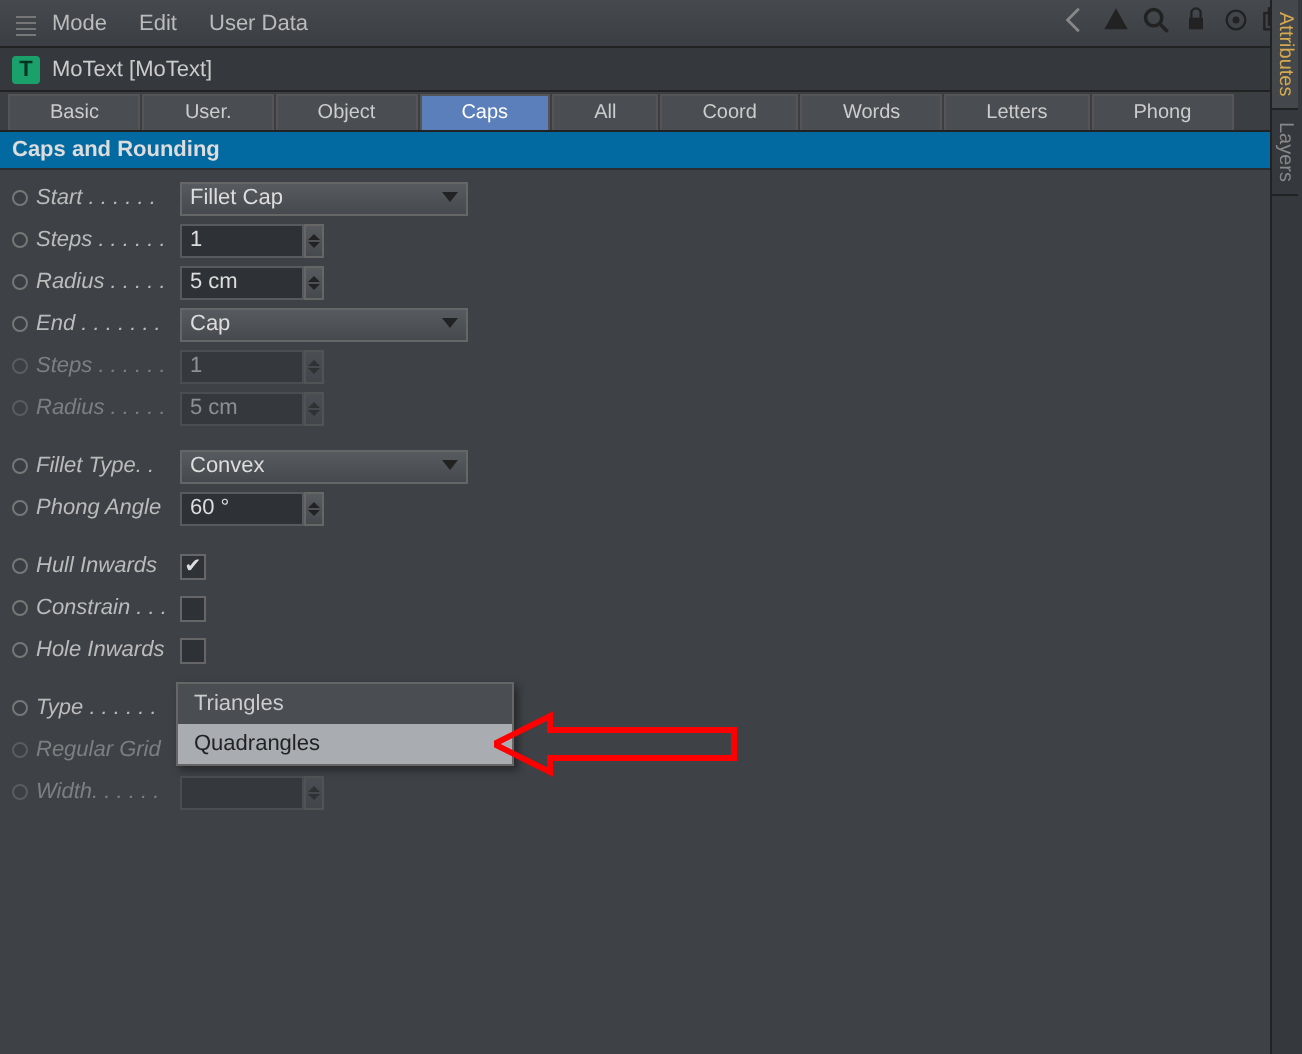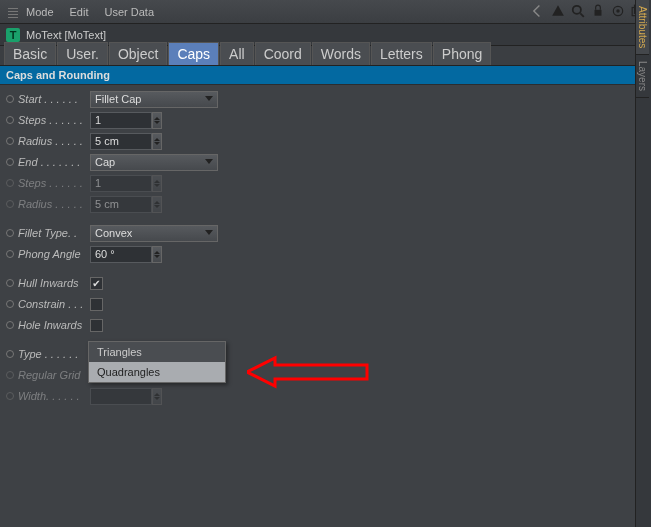--- a/index.html
+++ b/index.html
@@ -5,38 +5,38 @@
   * { box-sizing: border-box; margin: 0; padding: 0; font-family: Arial, sans-serif; }
   body { width: 651px; height: 527px; background: #3e4145; color: #ccc; font-size: 11px; overflow: hidden; position: relative; }
   .menubar { height: 24px; background: linear-gradient(#46494d,#3b3e42); display: flex; align-items: center; padding-left: 8px; border-bottom: 1px solid #222; }
   .menubar .hatch { width: 10px; height: 12px; background: repeating-linear-gradient(0deg,#777 0 1px,transparent 1px 3px); margin-right: 8px; }
   .menubar .mitem { margin-right: 16px; color: #bbb; cursor: pointer; }
   .toolbar-right { margin-left: auto; display: flex; align-items: center; gap: 6px; padding-right: 6px; }
   .toolbar-right svg { width: 14px; height: 14px; }
   .objheader { height: 22px; background: #35383c; display: flex; align-items: center; padding-left: 6px; border-bottom: 1px solid #222; }
   .t-icon { width: 14px; height: 14px; background: #1aa06b; color: #03341f; font-weight: bold; font-size: 11px; text-align: center; line-height: 14px; margin-right: 6px; border-radius: 2px; }
   .tabs { height: 20px; background: #3b3e42; display: flex; align-items: flex-end; padding-left: 4px; border-bottom: 1px solid #222; gap: 1px; }
-  .tab { background: #4a4d51; padding: 3px 8px; color: #ccc; border: 1px solid #555; border-bottom: none; cursor: pointer; font-size: 14px; }
+  .tab { background: #4a4d51; padding: 3px 20px; color: #ccc; border: 1px solid #555; border-bottom: none; cursor: pointer; font-size: 10px; }
   .tab.active { background: #5b7fba; color: #fff; }
   .group-header { background: #0369a1; padding: 3px 6px; font-weight: bold; color: #ddd; border-bottom: 1px solid #2b2d30; }
   .panel { padding: 4px 6px; background: #3e4145; }
   .row { display: flex; align-items: center; height: 20px; margin-bottom: 1px; }
   .row.disabled { opacity: 0.5; }
   .bullet { width: 8px; height: 8px; border: 1px solid #777; border-radius: 50%; margin-right: 4px; background: #3b3e42; }
   .lbl { width: 72px; color: #bbb; white-space: nowrap; overflow: hidden; font-style: italic; }
-  .select { width: 128px; height: 17px; background: linear-gradient(#575a5e,#46494d); border: 1px solid #666; color: #ddd; display: flex; align-items: center; padding: 0 4px; position: relative; cursor: pointer; }
+  .select { width: 144px; height: 17px; background: linear-gradient(#575a5e,#46494d); border: 1px solid #666; color: #ddd; display: flex; align-items: center; padding: 0 4px; position: relative; cursor: pointer; }
   .select .sel-arrow { position: absolute; right: 4px; top: 4px; width: 0; height: 0; border-left: 4px solid transparent; border-right: 4px solid transparent; border-top: 5px solid #222; }
   .numinput { width: 62px; height: 17px; background: #2e3135; border: 1px solid #575a5e; color: #ddd; padding: 0 4px; display: flex; align-items: center; }
   .spinners { width: 10px; height: 17px; background: linear-gradient(#575a5e,#46494d); border: 1px solid #666; display: flex; flex-direction: column; justify-content: center; align-items: center; }
   .spinners div { width: 0; height: 0; border-left: 3px solid transparent; border-right: 3px solid transparent; }
   .spinners .up { border-bottom: 3px solid #222; margin-bottom: 1px; }
   .spinners .dn { border-top: 3px solid #222; }
   .check { width: 13px; height: 13px; background: #2e3135; border: 1px solid #666; display: flex; align-items: center; justify-content: center; color: #ddd; font-size: 10px; cursor: pointer; }
   .spacer { height: 8px; }
-  .dropdown { position: absolute; left: 88px; width: 138px; background: #4a4d51; border: 1px solid #666; box-shadow: 2px 2px 4px rgba(0,0,0,0.4); }
+  .dropdown { position: absolute; left: 88px; width: 169px; background: #4a4d51; border: 1px solid #666; box-shadow: 2px 2px 4px rgba(0,0,0,0.4); }
   .dropdown .opt { padding: 4px 8px; color: #ccc; cursor: pointer; }
   .dropdown .opt.sel { background: #a9acb0; color: #222; }
   .side-tabs { position: absolute; right: 0; top: 0; width: 16px; height: 100%; background: #35383c; border-left: 1px solid #222; }
   .side-tab { writing-mode: vertical-rl; padding: 6px 1px; color: #888; font-size: 10px; text-align: center; cursor: pointer; border-bottom: 1px solid #222; }
   .side-tab.active { background: #44474b; color: #d4a94f; }
   .arrow-annot { position: absolute; pointer-events: none; }
 </style>
 </head>
 <body>
 

